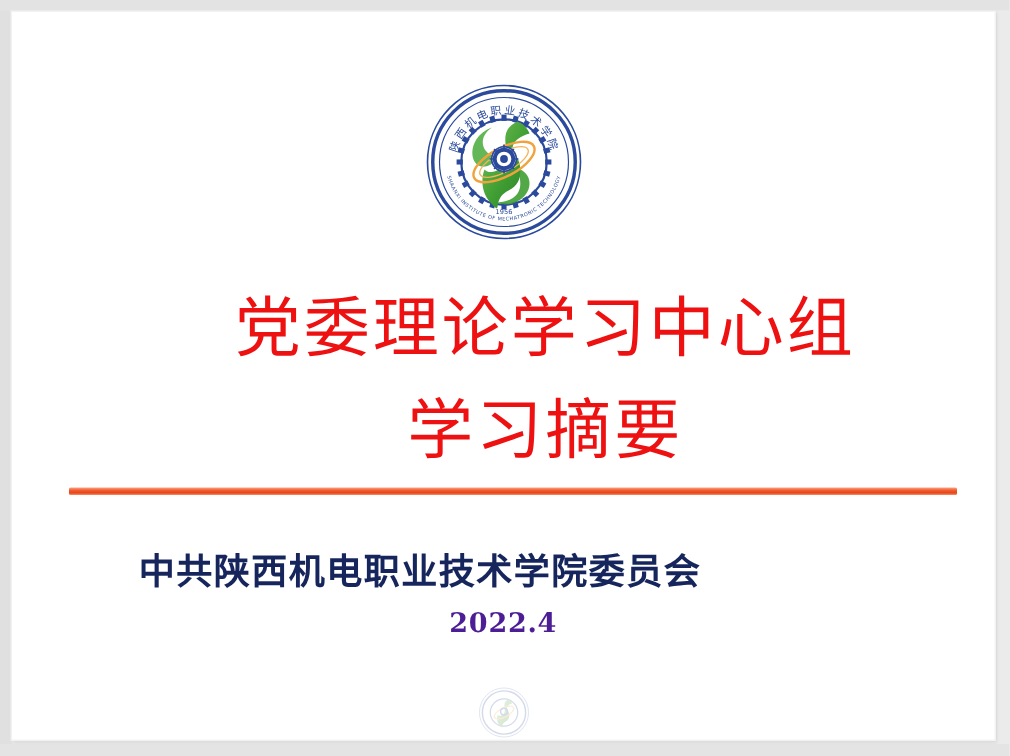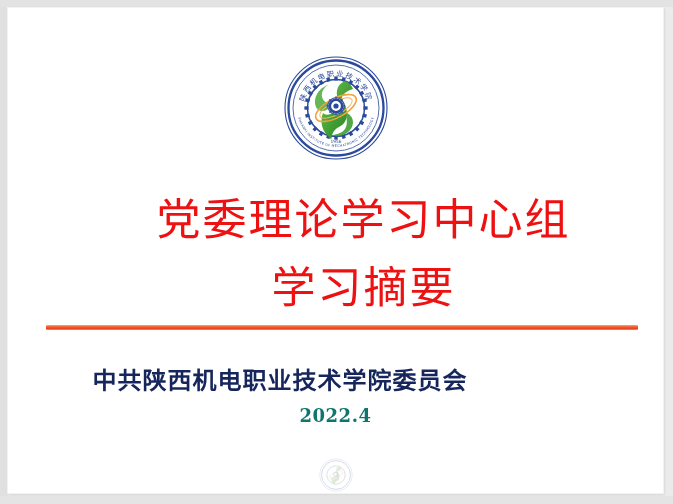--- a/index.html
+++ b/index.html
@@ -121,21 +121,21 @@
     font-weight: bold;
     letter-spacing: 1px;
     white-space: nowrap;
   }
   .date-line {
     position: absolute;
     left: 0;
     top: 397px;
     width: 655px;
     text-align: center;
-    color: #0f766e;
+    color: #4c1d95;
     font-family: "DejaVu Serif", "Liberation Serif", serif;
     font-size: 18px;
     font-weight: bold;
     letter-spacing: 0.5px;
   }
 
   
   .watermark-wrap {
     position: absolute;
     left: 0;

